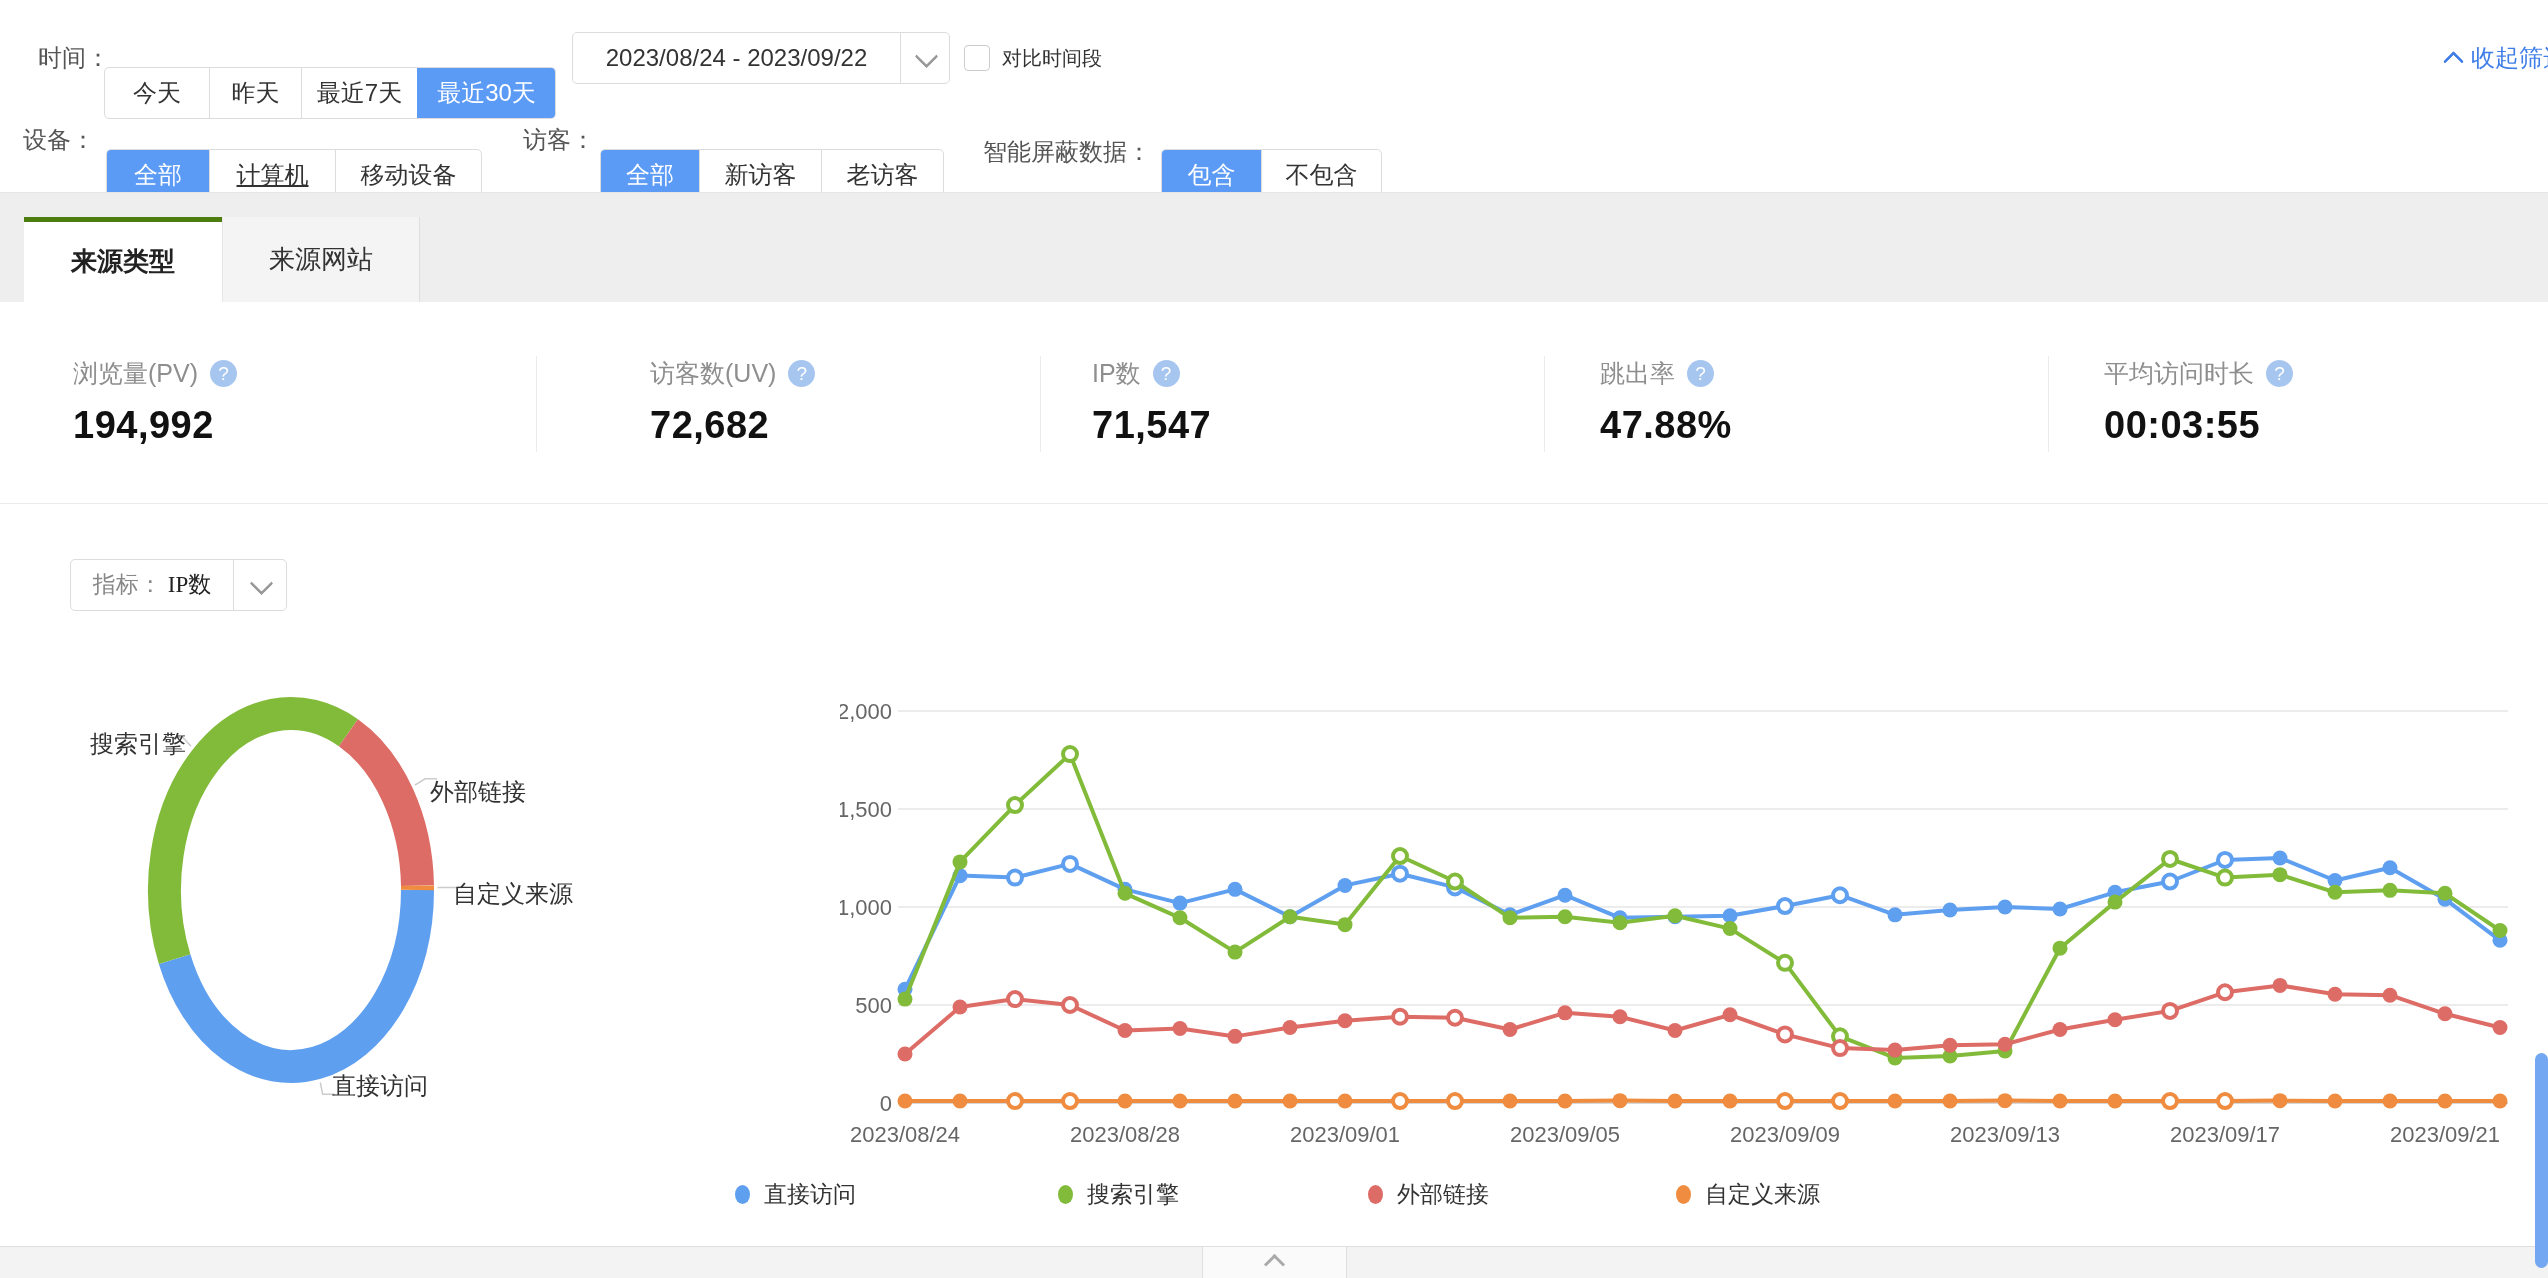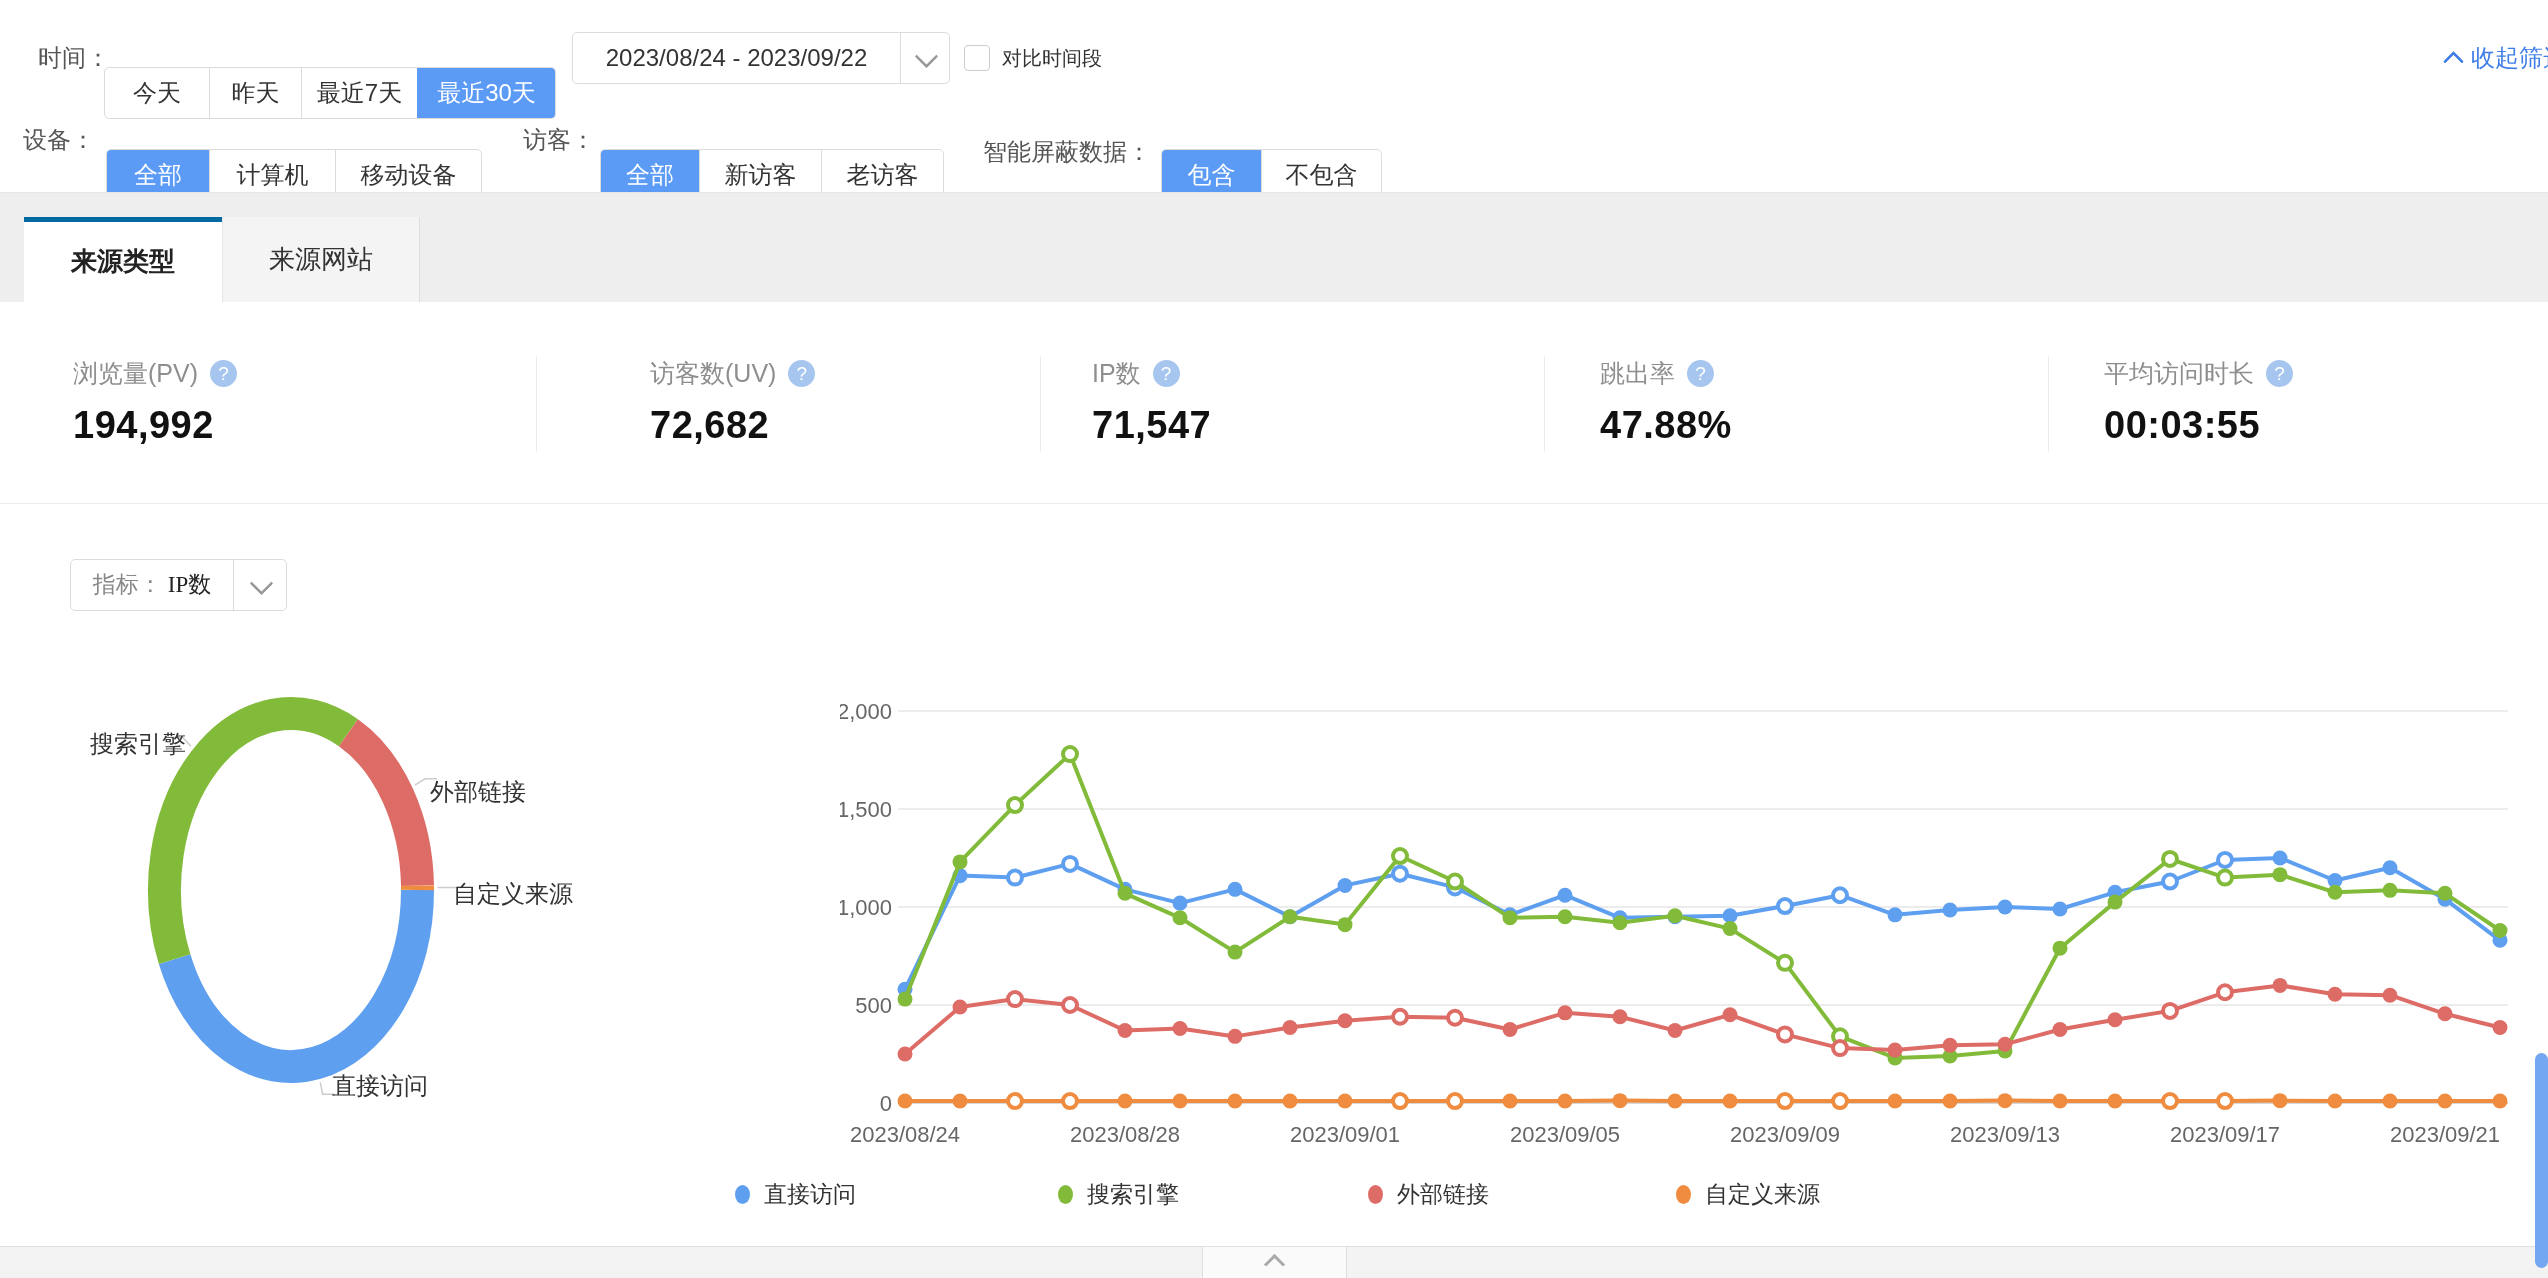--- a/index.html
+++ b/index.html
@@ -19,21 +19,21 @@
   .datebox .dtext{flex:1;font-size:24px;color:#333;line-height:50px;text-align:center;padding:0 18px;}
   .datebox .dcaret{width:48px;border-left:1px solid #dcdcdc;position:relative;}
   .caret-down{display:block;width:14px;height:14px;border-right:3px solid #9a9a9a;border-bottom:3px solid #9a9a9a;transform:rotate(45deg);position:absolute;left:50%;top:50%;margin:-10px 0 0 -7px;border-radius:2px;}
   .checkbox{width:26px;height:26px;border:1px solid #ccc;border-radius:4px;background:#fff;box-sizing:border-box;}
   .collapse-link{color:#3f7ee8;font-size:24px;line-height:52px;white-space:nowrap;cursor:pointer;}
   .chev-up{display:inline-block;width:12px;height:12px;border-left:3px solid #3f7ee8;border-top:3px solid #3f7ee8;transform:rotate(45deg);margin-right:10px;position:relative;top:3px;border-radius:2px;}
   .hdr-divider{left:0;top:192px;width:2548px;height:1px;background:#e6e6e6;}
   
   .tabbar{left:0;top:193px;width:2548px;height:109px;background:#eeeeee;}
   .tab{position:absolute;top:24px;height:85px;width:198px;text-align:center;font-size:26px;color:#333;line-height:85px;cursor:pointer;box-sizing:border-box;}
-  .tab.active{left:24px;background:#fff;border-top:5px solid #0369a1;line-height:78px;color:#222;font-weight:bold;}
+  .tab.active{left:24px;background:#fff;border-top:5px solid #4d7c0f;line-height:78px;color:#222;font-weight:bold;}
   .tab.inactive{left:222px;background:#f4f4f4;border-right:1px solid #dedede;border-left:1px solid #e6e6e6;}
   
   .metric{position:absolute;top:356px;height:100px;}
   .metric .mlabel{font-size:25px;color:#8e8e8e;display:flex;align-items:center;height:34px;}
   .metric .mvalue{font-size:38px;font-weight:600;color:#111;margin-top:14px;letter-spacing:0.5px;}
   .help-icon{display:inline-block;width:27px;height:27px;border-radius:50%;background:#a6c6f0;color:#fff;font-size:19px;line-height:27px;text-align:center;margin-left:12px;cursor:pointer;}
   .vdiv{position:absolute;top:356px;height:96px;width:1px;background:#ebebeb;}
   .metrics-bottom{left:0;top:503px;width:2548px;height:1px;background:#ebebeb;}
   
   .select{left:70px;top:559px;display:flex;border:1px solid #dcdcdc;border-radius:5px;height:52px;box-sizing:border-box;background:#fff;cursor:pointer;font-family:Liberation Serif, serif;}
@@ -73,21 +73,21 @@
       <span class="caret-down"></span>
     </div>
 </div>
 <div class="abs checkbox" style="left:964px;top:45px;"></div>
 <div class="abs" style="left:1002px;top:32px;font-size:20px;color:#333;line-height:52px;">对比时间段</div>
 <div class="abs collapse-link" style="left:2446px;top:32px;width:160px;"><span class="chev-up"></span><span>收起筛选</span></div>
 
 <div class="abs flabel" style="left:23px;top:114px;">设备：</div>
 <div class="abs btn-group" style="left:106px;top:114px;">
   <div class="fbtn sel" style="width:102px;">全部</div>
-  <div class="fbtn" style="width:126px;">计算机</div>
+  <div class="fbtn" style="width:126px;text-decoration:underline;">计算机</div>
   <div class="fbtn" style="width:146px;">移动设备</div>
 </div>
 <div class="abs flabel" style="left:523px;top:114px;">访客：</div>
 <div class="abs btn-group" style="left:600px;top:114px;">
   <div class="fbtn sel" style="width:98px;">全部</div>
   <div class="fbtn" style="width:122px;">新访客</div>
   <div class="fbtn" style="width:122px;">老访客</div>
 </div>
 <div class="abs flabel" style="left:983px;top:126px;">智能屏蔽数据：</div>
 <div class="abs btn-group" style="left:1161px;top:114px;">

